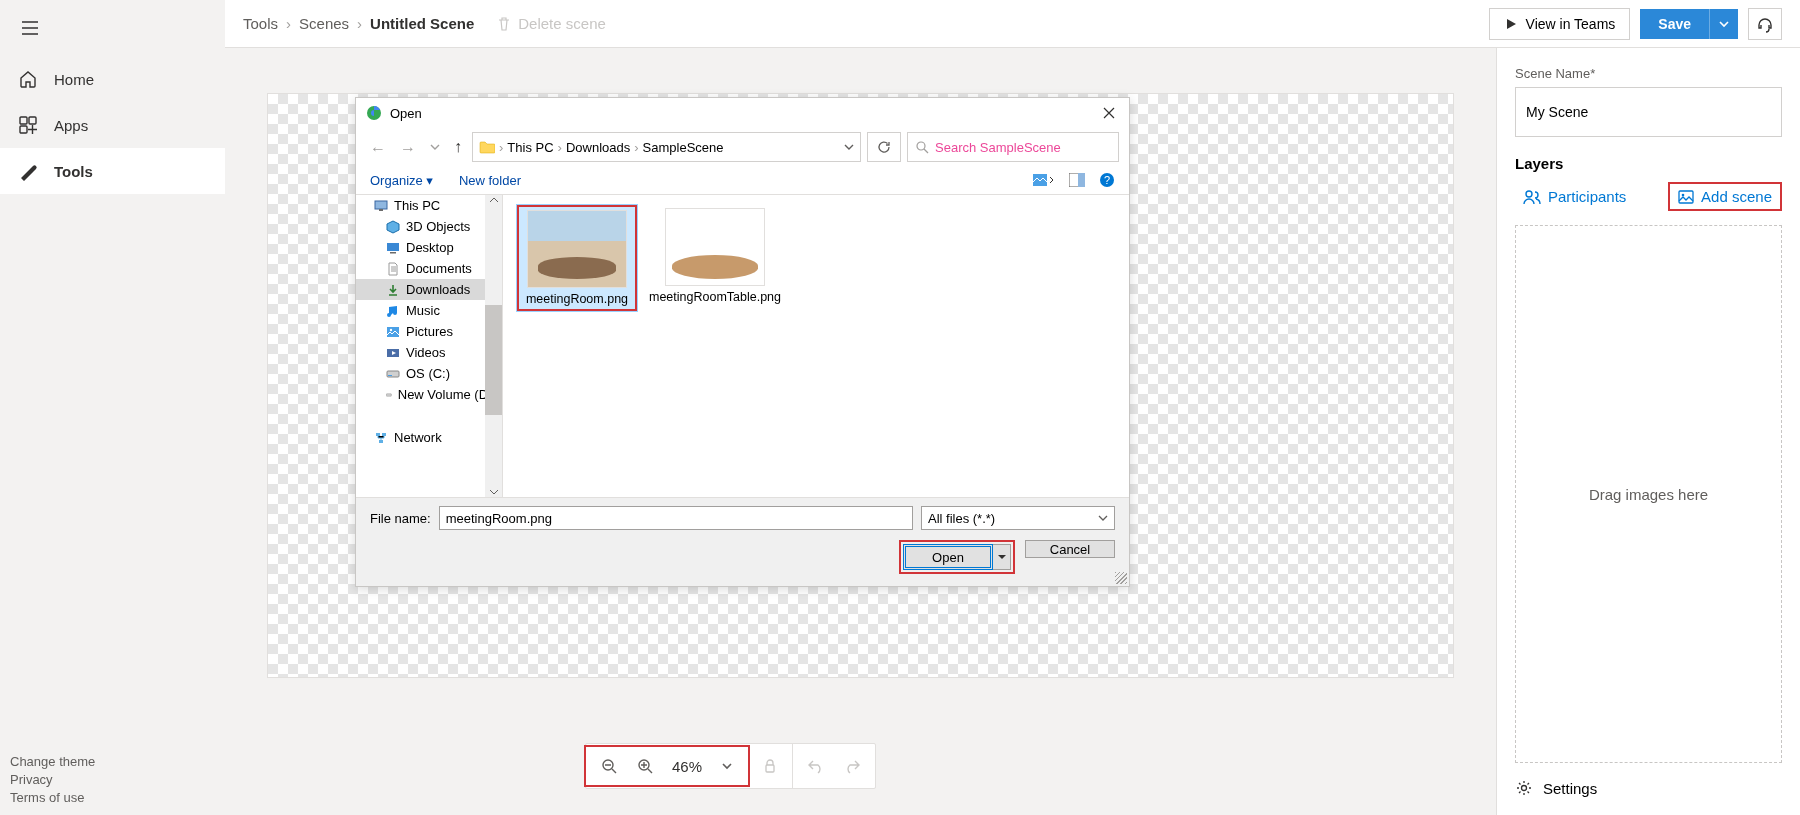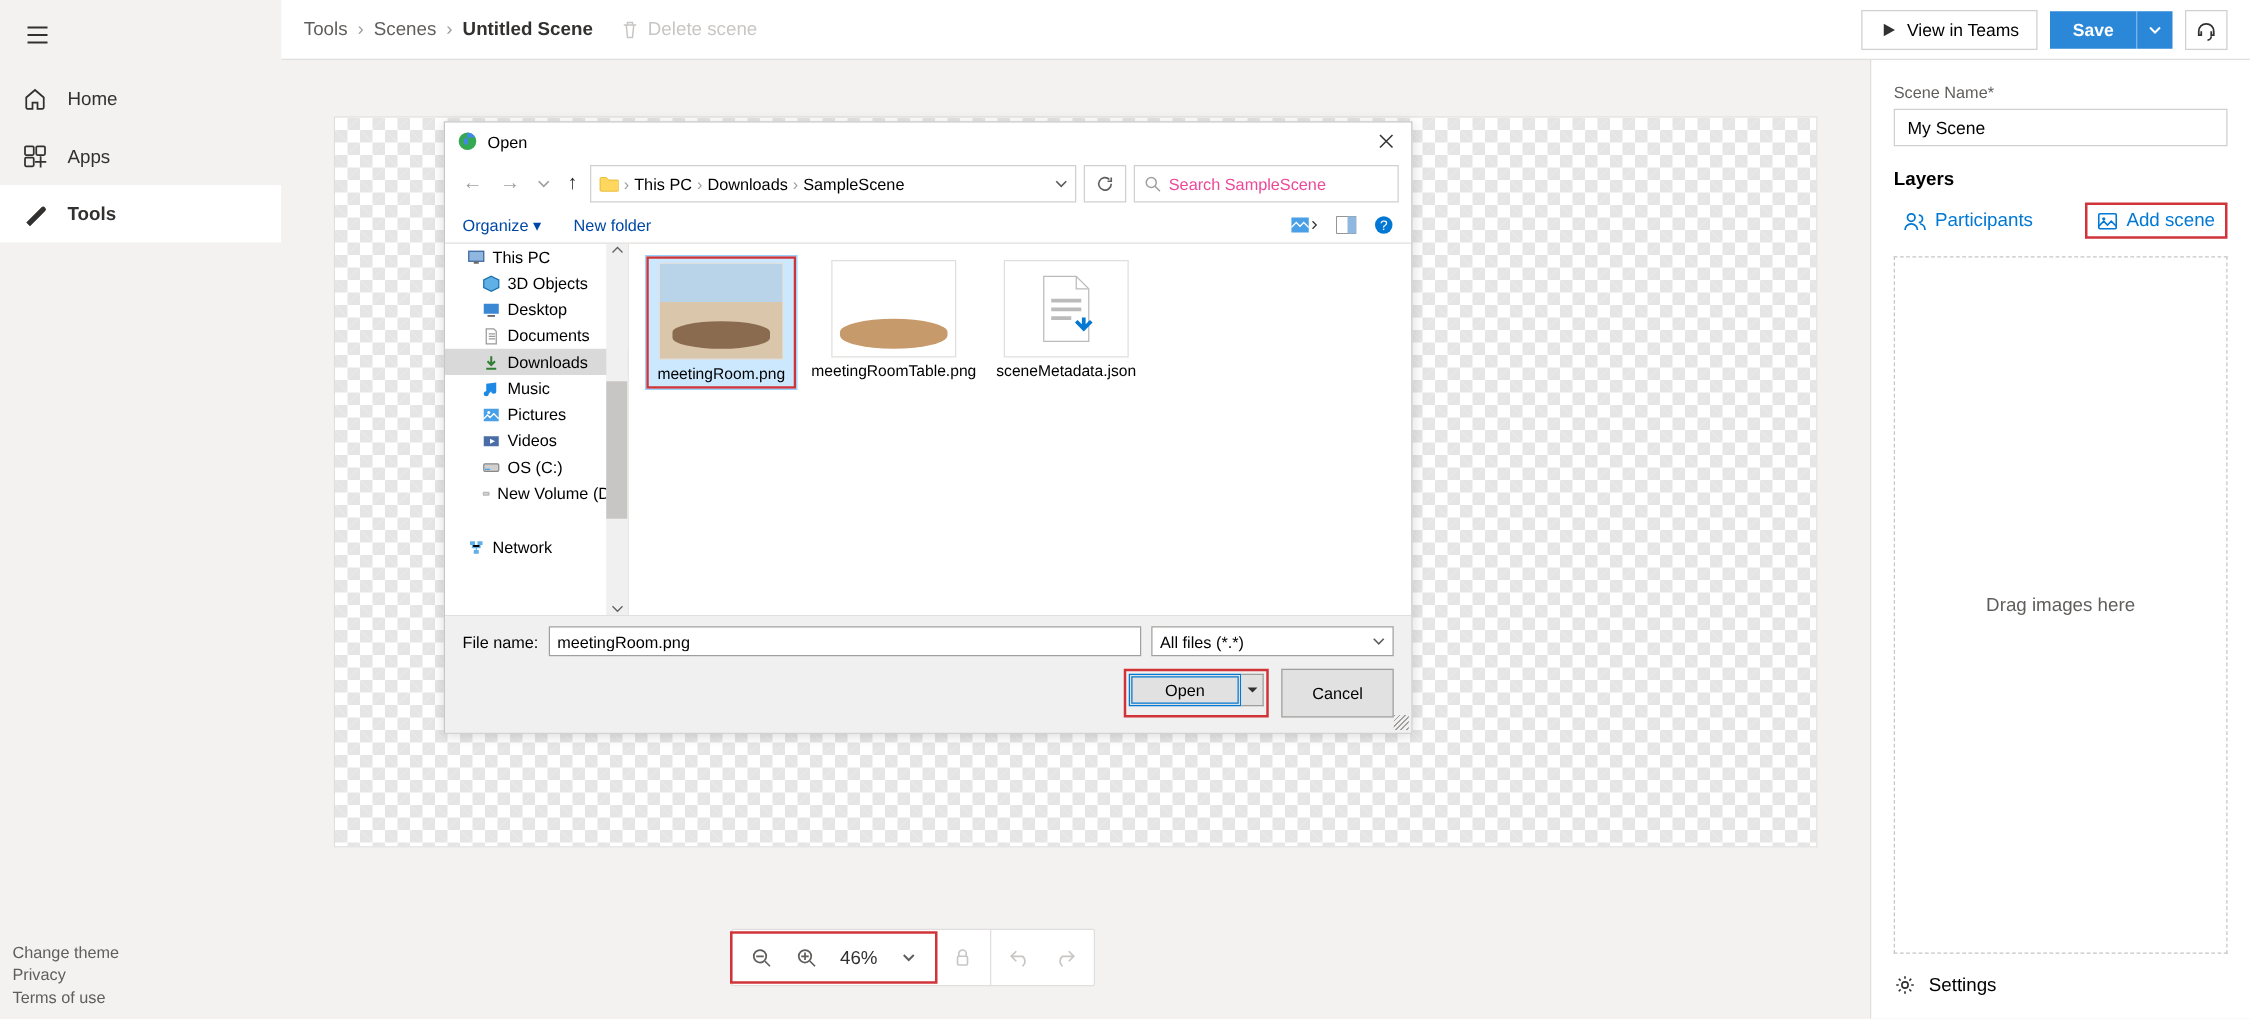--- a/index.html
+++ b/index.html
@@ -48,21 +48,21 @@
 .bt-group { display: flex; align-items: center; padding: 0 14px; height: 100%; gap: 18px; }
 .bt-group + .bt-group { border-left: 1px solid #e1dfdd; }
 .bt-icon { color: #605e5c; cursor: pointer; }
 .bt-icon.disabled { color: #c8c6c4; cursor: default; }
 .zoom-highlight { border: 2px solid #d13438; margin: -2px; padding: 2px 14px; display: flex; align-items: center; gap: 18px; height: 42px; }
 .zoom-value { font-size: 15px; color: #323130; }
 
 
 .right-panel { position: absolute; right: 0; top: 48px; width: 304px; bottom: 0; background: #fff; border-left: 1px solid #e1dfdd; padding: 18px; display: flex; flex-direction: column; }
 .rp-label { font-size: 13px; color: #605e5c; margin-bottom: 6px; }
-.rp-input { width: 100%; padding: 6px 10px; border: 1px solid #d2d0ce; font-size: 14px; margin-bottom: 18px; }
+.rp-input { width: 100%; padding: 16px 10px; border: 1px solid #d2d0ce; font-size: 14px; margin-bottom: 18px; }
 .rp-section-title { font-size: 15px; font-weight: 600; margin-bottom: 10px; }
 .layer-tabs { display: flex; gap: 0; margin-bottom: 14px; justify-content: space-between; }
 .layer-tab { display: flex; align-items: center; gap: 7px; color: #0078d4; font-size: 15px; cursor: pointer; padding: 4px 8px; }
 .layer-tab.highlight { border: 2px solid #d13438; }
 .drop-zone { flex: 1; border: 1px dashed #c8c6c4; display: flex; align-items: center; justify-content: center; color: #605e5c; font-size: 15px; }
 .rp-settings { display: flex; align-items: center; gap: 10px; padding-top: 16px; font-size: 15px; cursor: pointer; }
 
 
 .dialog { position: absolute; left: 355px; top: 97px; width: 775px; height: 490px; background: #fff; border: 1px solid #c8c6c4; box-shadow: 0 2px 10px rgba(0,0,0,.15); display: flex; flex-direction: column; }
 .dlg-titlebar { display: flex; align-items: center; justify-content: space-between; padding: 5px 10px; }
@@ -93,21 +93,21 @@
 .thumb.room { background: linear-gradient(#b9d4e8 0 40%, #d9c6ab 40% 100%); position: relative; }
 .thumb.room::after { content:""; position:absolute; bottom:8px; left:10px; right:10px; height:22px; background:#8a6b4f; border-radius:50%/40%; }
 .thumb.table { background: #fff; position: relative; }
 .thumb.table::after { content:""; position:absolute; bottom:6px; left:6px; right:6px; height:24px; background:#c79a6b; border-radius:50%/45%; }
 .thumb.json svg { width: 60px; height: 60px; }
 .dlg-bottom { padding: 8px 14px 12px; background: #f0f0f0; }
 .dlg-filename-row { display: flex; align-items: center; gap: 8px; font-size: 13px; margin-bottom: 10px; }
 .dlg-filename-row input { flex: 1; height: 24px; border: 1px solid #a19f9d; padding: 0 6px; font-size: 13px; }
 .dlg-filetype { width: 194px; height: 24px; border: 1px solid #a19f9d; background: #fff; font-size: 13px; padding: 0 6px; display: flex; align-items: center; justify-content: space-between; }
 .dlg-buttons { display: flex; gap: 10px; justify-content: flex-end; }
-.dlg-btn { width: 90px; height: 39px; border: 1px solid #a19f9d; background: #e1e1e1; font-size: 13px; display: flex; align-items: center; justify-content: center; cursor: pointer; }
+.dlg-btn { width: 90px; height: 18px; border: 1px solid #a19f9d; background: #e1e1e1; font-size: 13px; display: flex; align-items: center; justify-content: center; cursor: pointer; }
 .open-group { display: flex; border: 2px solid #d13438; padding: 2px; }
 .open-group .dlg-btn { border: 1px solid #0078d4; outline: 1px solid #0078d4; outline-offset: -3px; height: 26px; }
 .open-group .drop { width: 18px; height: 26px; border: 1px solid #a19f9d; border-left: none; background: #e1e1e1; display: flex; align-items: center; justify-content: center; }
 .resize-grip { position: absolute; right: 2px; bottom: 2px; width: 12px; height: 12px; background: repeating-linear-gradient(135deg,#a19f9d 0 1px,transparent 1px 3px); }
 
 svg { display: block; }
 </style>
 </head>
 <body>
 
@@ -444,33 +444,20 @@
     </div>
     <div class="dlg-files" id="files-host">
         <div class="file-item sel highlight">
           <div class="thumb room"></div>
           <span>meetingRoom.png</span>
         </div>
         <div class="file-item">
           <div class="thumb table"></div>
           <span>meetingRoomTable.png</span>
         </div>
-        <div class="file-item">
-          <div class="thumb json">
-            <svg viewBox="0 0 60 60">
-              <path d="M12 4h26l10 10v42H12z" fill="#fff" stroke="#bbb"></path>
-              <path d="M38 4v10h10" fill="none" stroke="#bbb"></path>
-              <rect x="18" y="22" width="24" height="3" fill="#bbb"></rect>
-              <rect x="18" y="29" width="24" height="3" fill="#bbb"></rect>
-              <rect x="18" y="36" width="16" height="3" fill="#bbb"></rect>
-              <path d="M38 40l6 6 6-6M44 46v-9" stroke="#0078d4" stroke-width="3" fill="none"></path>
-            </svg>
-          </div>
-          <span>sceneMetadata.json</span>
-        </div>
       </div>
   </div>
 
   <div class="dlg-bottom">
     <div class="dlg-filename-row">
       <span>File name:</span>
       <input value="meetingRoom.png" style="">
       <div class="dlg-filetype">
         <span>All files (*.*)</span>
         <svg width="10" height="10" viewBox="0 0 10 10">

